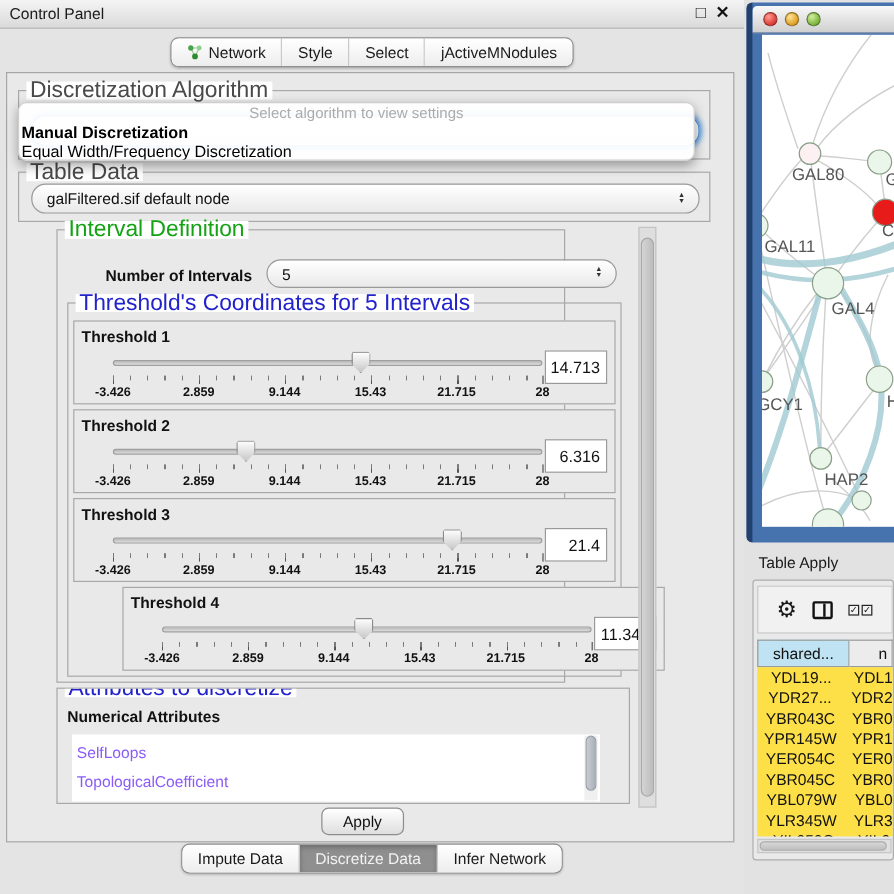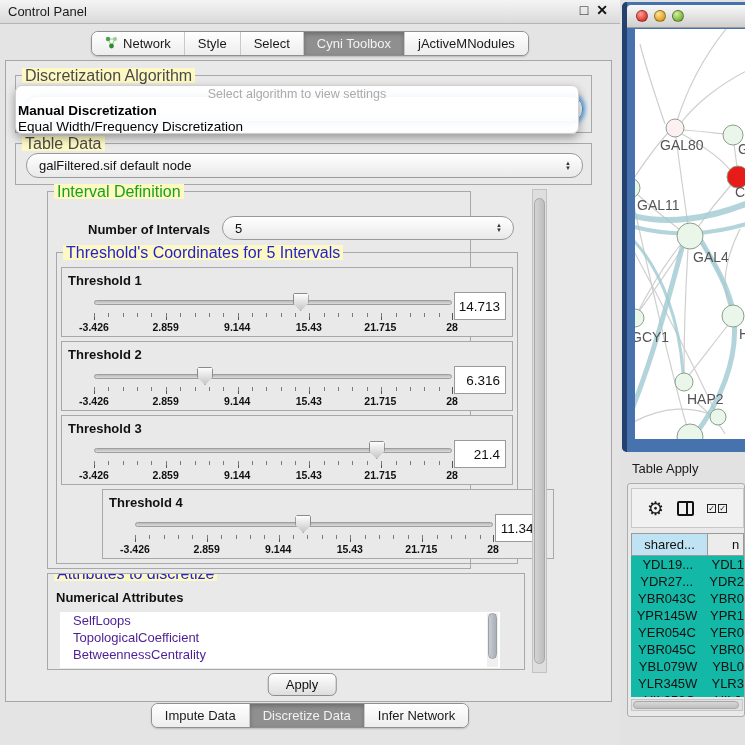--- a/index.html
+++ b/index.html
@@ -13,30 +13,30 @@
     display:flex; align-items:center; padding:4px 8px; font-size:13px; color:#1a1a1a; }
   .win-btns { position:absolute; right:12px; top:2px; display:flex; gap:8px; font-size:14px; color:#111; }
   .win-btns span { cursor:default; font-weight:bold; }
 
   .tabbar { position:absolute; left:0; right:0; display:flex; justify-content:center; }
   .tabbar.top { top:31px; }
   .tabbar.bottom { top:703px; }
   .tabgroup { display:inline-flex; border:1px solid #8f8f8f; border-radius:7px; overflow:hidden;
     background:#fff; box-shadow:0 1px 2px rgba(0,0,0,.2); }
   .tab { padding:4px 13px; font-size:13px; color:#1a1a1a; background:linear-gradient(#ffffff,#ededed);
-    border-left:1px solid #c9c9c9; display:flex; align-items:flex-start; gap:5px; white-space:nowrap; }
+    border-left:1px solid #c9c9c9; display:flex; align-items:center; gap:5px; white-space:nowrap; }
   .tab:first-child { border-left:none; }
   .tab.sel { background:#8f8f8f; color:#f2f2f2; box-shadow:inset 0 2px 4px rgba(0,0,0,.25); }
 
   .main-panel { position:absolute; left:5px; top:60px; width:607px; height:642px;
     border:1px solid #a6a6a6; background:#e9e9e9; }
 
   .group { position:absolute; border:1px solid #a8a8a8; }
-  .gtitle { position:absolute; top:-8px; left:6px; background:#fef9c3; padding:0 3px;
-    font-size:16px; line-height:15px; white-space:nowrap; }
+  .gtitle { position:absolute; top:-8px; left:6px; background:#ffffff; padding:0 3px;
+    font-size:19px; line-height:15px; white-space:nowrap; }
   .gtitle.green { color:#15a315; }
   .gtitle.blue  { color:#2323cc; }
   .gtitle.gray  { color:#4a4a4a; }
 
   .combo { position:absolute; background:linear-gradient(#ffffff,#e9e9e9); border:1px solid #9a9a9a;
     border-radius:12px; font-size:13px; color:#111; display:flex; align-items:center; padding:0 12px; }
   .combo .arrows { position:absolute; right:11px; top:50%; transform:translateY(-50%);
     display:flex; flex-direction:column; font-size:6px; line-height:5px; color:#333; }
 
   
@@ -62,21 +62,21 @@
   .tmajor { position:absolute; left:32px; top:45px; width:359px; height:7px;
     background:repeating-linear-gradient(90deg,#555 0,#555 1px,transparent 1px,transparent 20%); }
   .tmajor i { position:absolute; right:0; top:0; height:7px; border-right:1px solid #555; }
   .ticklabel { position:absolute; top:53px; transform:translateX(-50%); font-size:10.5px; font-weight:bold; color:#111; white-space:nowrap; }
   .valuebox { position:absolute; right:6px; top:24px; width:52px; height:28px; background:#fff;
     border:1px solid #9a9a9a; font-size:13.5px; color:#111; display:flex; align-items:center;
     justify-content:flex-end; padding-right:5px; }
 
   .attr-list { position:absolute; left:12px; top:38px; width:440px; height:56px; background:#fff;
     overflow:hidden; }
-  .attr-list div { height:17px; line-height:17px; padding-left:13px; font-size:13px; color:#4c1d95; white-space:nowrap; }
+  .attr-list div { height:17px; line-height:17px; padding-left:4px; font-size:13px; color:#8b5cf6; white-space:nowrap;margin-top:7px; }
   .list-sb { position:absolute; right:1px; top:1px; width:11px; height:54px; background:#f0f0f0; }
   .list-sb i { position:absolute; left:1px; right:1px; top:0; height:46px; border-radius:5px;
     background:linear-gradient(90deg,#c9cdd2,#aab0b8); border:1px solid #98a0a8; }
 
   .panel-sb { position:absolute; left:526px; top:128px; width:15px; height:484px;
     background:#dedede; border:1px solid #c2c2c2; }
   .panel-sb i { position:absolute; left:1px; right:1px; top:8px; height:466px; border-radius:7px;
     background:linear-gradient(90deg,#d4d4d4,#bdbdbd); border:1px solid #a8a8a8; }
 
   .apply-btn { position:absolute; left:296px; top:612px; transform:translateX(-50%);
@@ -104,21 +104,21 @@
   .tp-toolbar { position:absolute; left:3px; top:4px; right:0; height:40px; background:#f1f1f1;
     border:1px solid #c8c8c8; display:flex; align-items:center; gap:13px; padding-left:15px; }
   .gear { font-size:19px; color:#1a1a1a; line-height:1; }
   .split-icon { width:17px; height:15px; border:2px solid #111; border-radius:2px; position:relative; }
   .split-icon::after { content:''; position:absolute; left:50%; top:0; bottom:0; border-left:2px solid #111; }
   .cb-pair { display:flex; gap:2px; }
   .cb { width:9px; height:9px; border:1.5px solid #222; font-size:8px; line-height:7px; color:#222; text-align:center; }
   .tp-header { position:absolute; left:3px; top:49px; right:0; height:23px; display:flex; font-size:13px; }
   .tp-header .h1 { width:77px; background:#bfe3f2; border:1px solid #9a9a9a; text-align:center; line-height:21px; color:#111; }
   .tp-header .h2 { flex:1; background:#ececec; border:1px solid #9a9a9a; border-left:none; line-height:21px; color:#111; padding-left:24px; }
-  .tp-rows { position:absolute; left:3px; top:72px; right:0; height:141px; background:#14b8a6; overflow:hidden; }
+  .tp-rows { position:absolute; left:3px; top:72px; right:0; height:141px; background:#fde047; overflow:hidden; }
   .tp-row { display:flex; height:17px; line-height:17px; font-size:13px; color:#111; }
   .tp-row .c1 { width:77px; text-align:center; }
   .tp-row .c2 { flex:1; padding-left:7px; white-space:nowrap; }
   .tp-hsb { position:absolute; left:3px; top:215px; right:1px; height:12px; background:#e0e0e0; border:1px solid #c6c6c6; }
   .tp-hsb i { position:absolute; left:1px; top:1px; height:8px; width:96%; border-radius:5px;
     background:linear-gradient(#d8d8d8,#bfbfbf); border:1px solid #a9a9a9; }
 </style>
 </head>
 <body>
 
@@ -145,23 +145,20 @@
               <circle cx="10" cy="3" r="2" fill="#8fd08f"></circle>
               <circle cx="6.5" cy="10" r="2.4" fill="#2f8b2f"></circle>
             </svg>
             <span>Network</span>
           </div>
           <div class="tab">
             <span>Style</span>
           </div>
           <div class="tab">
             <span>Select</span>
-          </div>
-          <div class="tab sel">
-            <span>Cyni Toolbox</span>
           </div>
           <div class="tab">
             <span>jActiveMNodules</span>
           </div>
         </div>
     </div>
 
     <div class="main-panel">
 
       <div class="group" style="left:9px; top:14px; width:577px; height:58px;">

